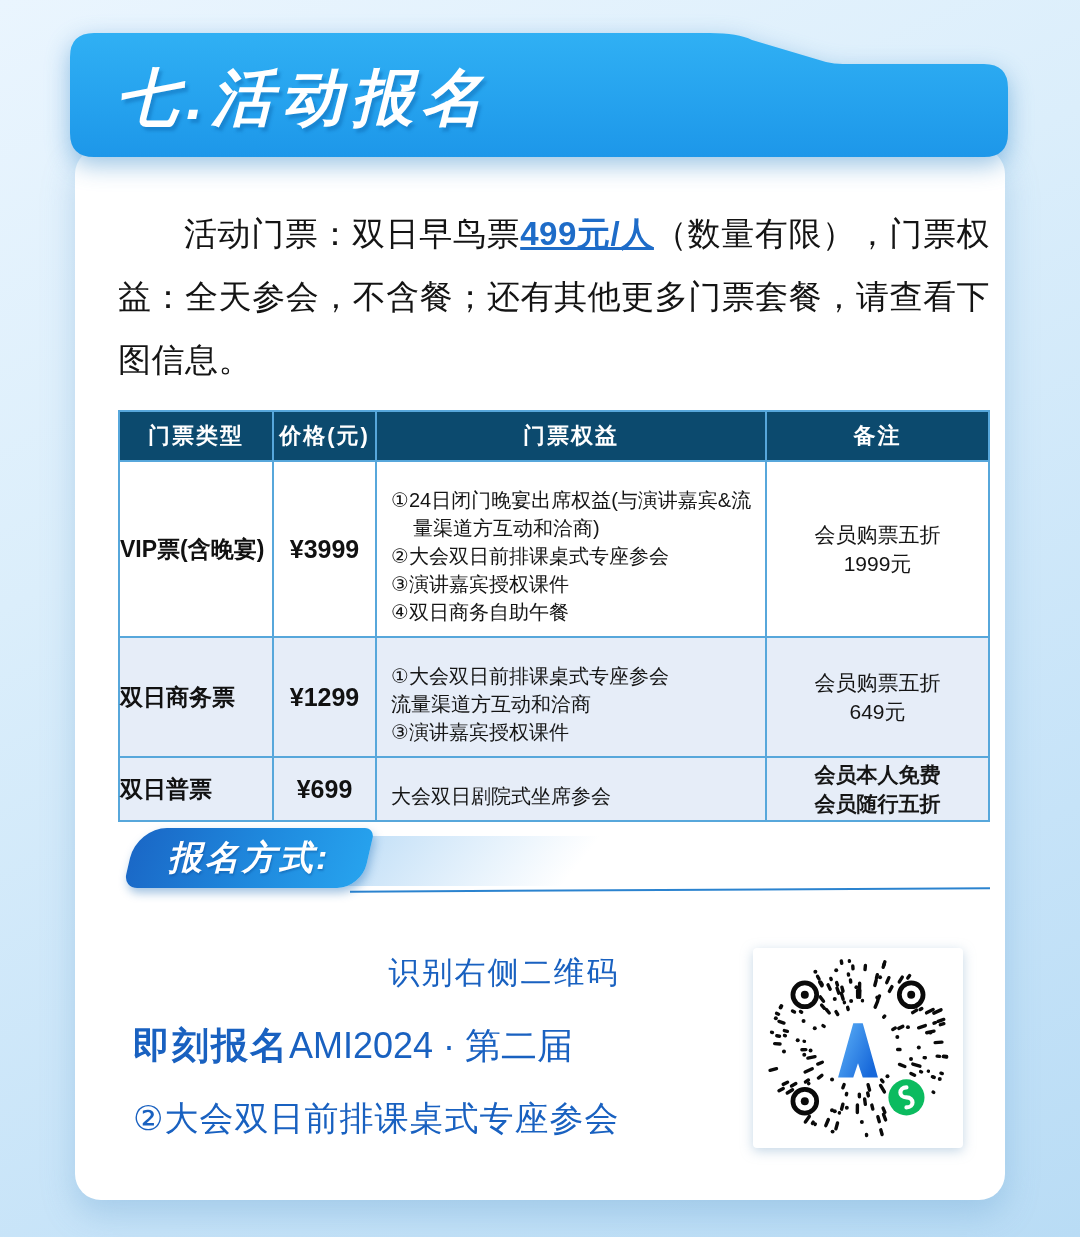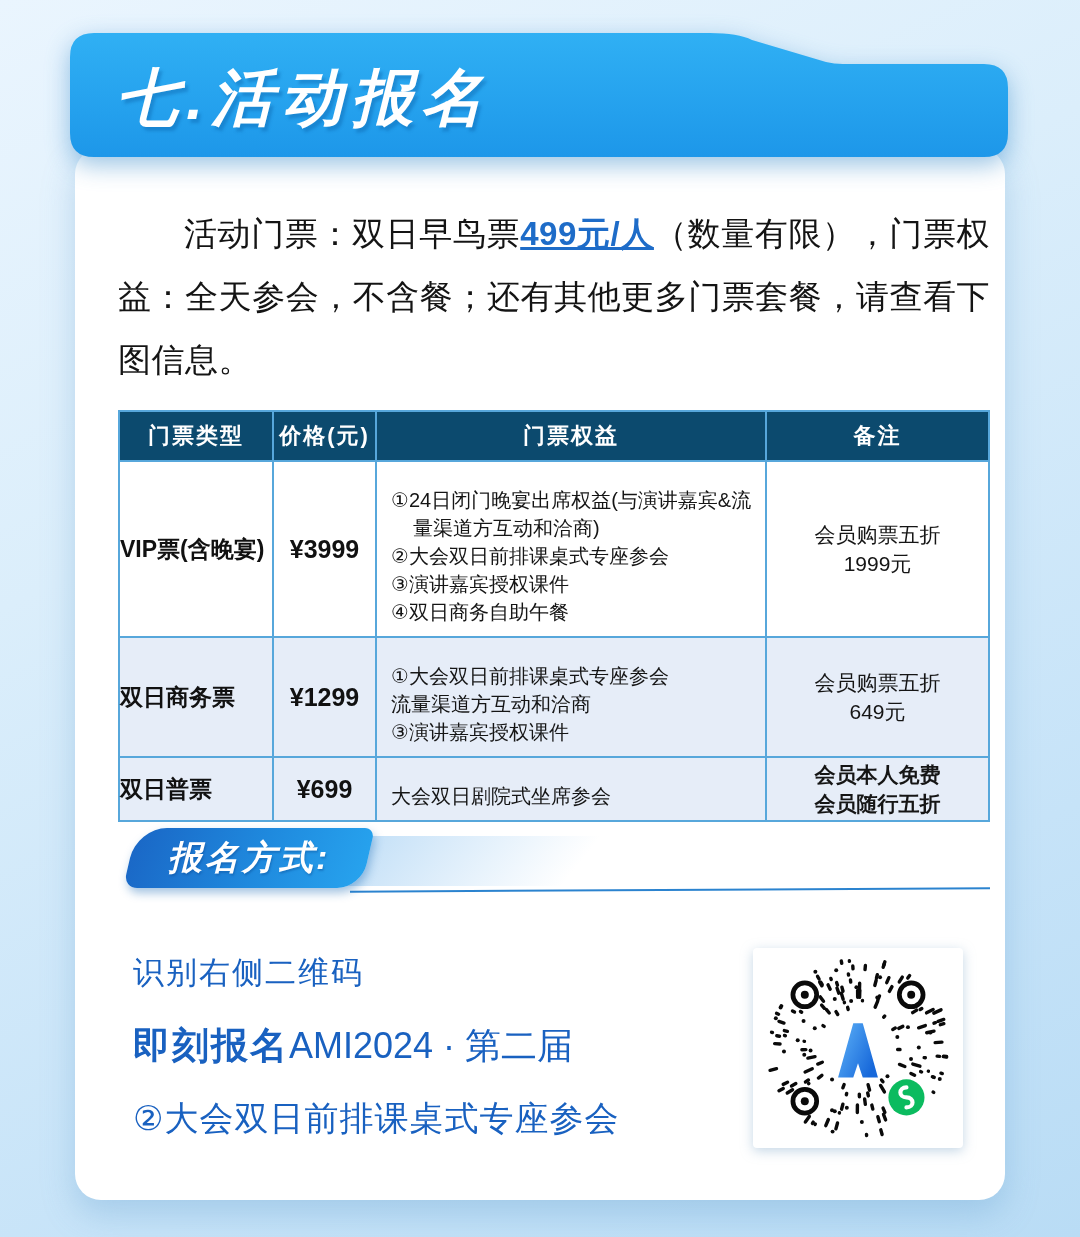--- a/index.html
+++ b/index.html
@@ -69,21 +69,21 @@
     border-radius:30px 10px 24px 14px; transform:skewX(-13deg);
     box-shadow:3px 5px 9px rgba(25,105,180,.4);
     display:flex; align-items:center; justify-content:center;
   }
   .method-banner span {
     transform:skewX(13deg); font-style:italic; font-weight:bold; color:#fff;
     font-size:34px; letter-spacing:3px; text-shadow:1px 2px 2px rgba(10,70,140,.35);
   }
 
   .cta { position:absolute; left:133px; top:952px; color:#1961C0; }
-  .cta-line1 { font-size:31px; letter-spacing:2px; }
+  .cta-line1 { font-size:31px; letter-spacing:2px;text-align:right; }
   .cta-line2 { margin-top:27px; font-size:36px; }
   .cta-line2 .bold { font-weight:bold; font-size:37px; letter-spacing:2px; }
   .cta-line3 { margin-top:25px; font-size:34px; letter-spacing:1px; }
 
   .qr-box {
     position:absolute; left:753px; top:948px; width:210px; height:200px;
     background:#fff; border-radius:4px;
     box-shadow:0 3px 12px rgba(140,175,205,.5);
     display:flex; align-items:center; justify-content:center;
   }

